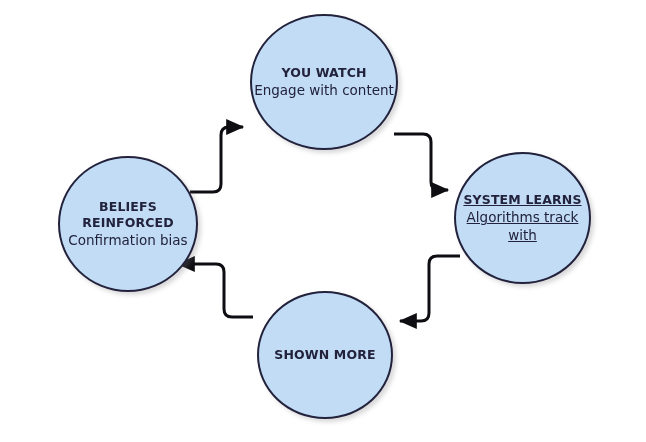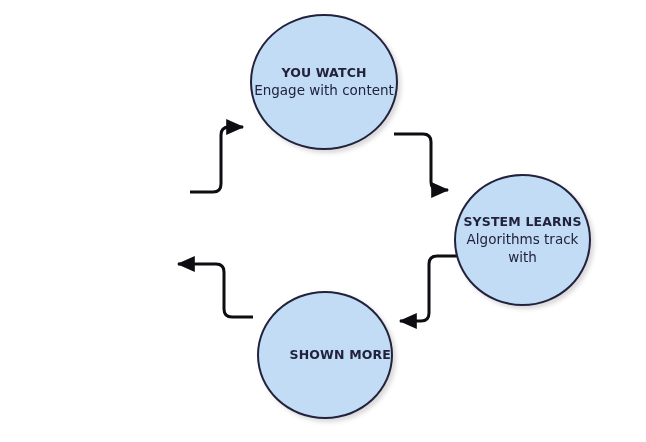--- a/index.html
+++ b/index.html
@@ -51,22 +51,22 @@
     font-weight: normal;
     font-size: 13.5px;
     line-height: 1.28;
     margin-top: 1px;
   }
   .node-title.wrap { white-space: normal; }
   .node-desc.nowrap { white-space: nowrap; }
 
   
   #node-you-watch      { left: 250px; top: 14px;  width: 148px; height: 136px; }
-  #node-system-learns  { left: 454px; top: 174px; width: 137px; height: 132px; }
-  #node-shown-more     { left: 257px; top: 291px; width: 136px; height: 128px; align-items: flex-end; }
+  #node-system-learns  { left: 454px; top: 152px; width: 137px; height: 132px; text-decoration: underline; }
+  #node-shown-more     { left: 257px; top: 291px; width: 136px; height: 128px; }
   #node-beliefs        { left: 58px;  top: 156px; width: 140px; height: 136px; }
 
   #node-system-learns .node-desc { margin-left: -4px; margin-right: -4px; }
   #node-beliefs .node-desc { margin-left: -8px; margin-right: -8px; }
 </style>
 </head>
 <body>
 
 <div id="canvas">
 
@@ -93,14 +93,18 @@
 
   <div class="node" id="node-system-learns">
     <div class="node-title">SYSTEM LEARNS</div>
     <div class="node-desc">Algorithms track with</div>
   </div>
 
   <div class="node" id="node-shown-more">
     <div class="node-title">SHOWN MORE</div>
   </div>
 
+  <div class="node" id="node-beliefs">
+    <div class="node-title wrap">BELIEFS REINFORCED</div>
+    <div class="node-desc nowrap">Confirmation bias</div>
+  </div>
 
 </div>
 
 </body></html>

